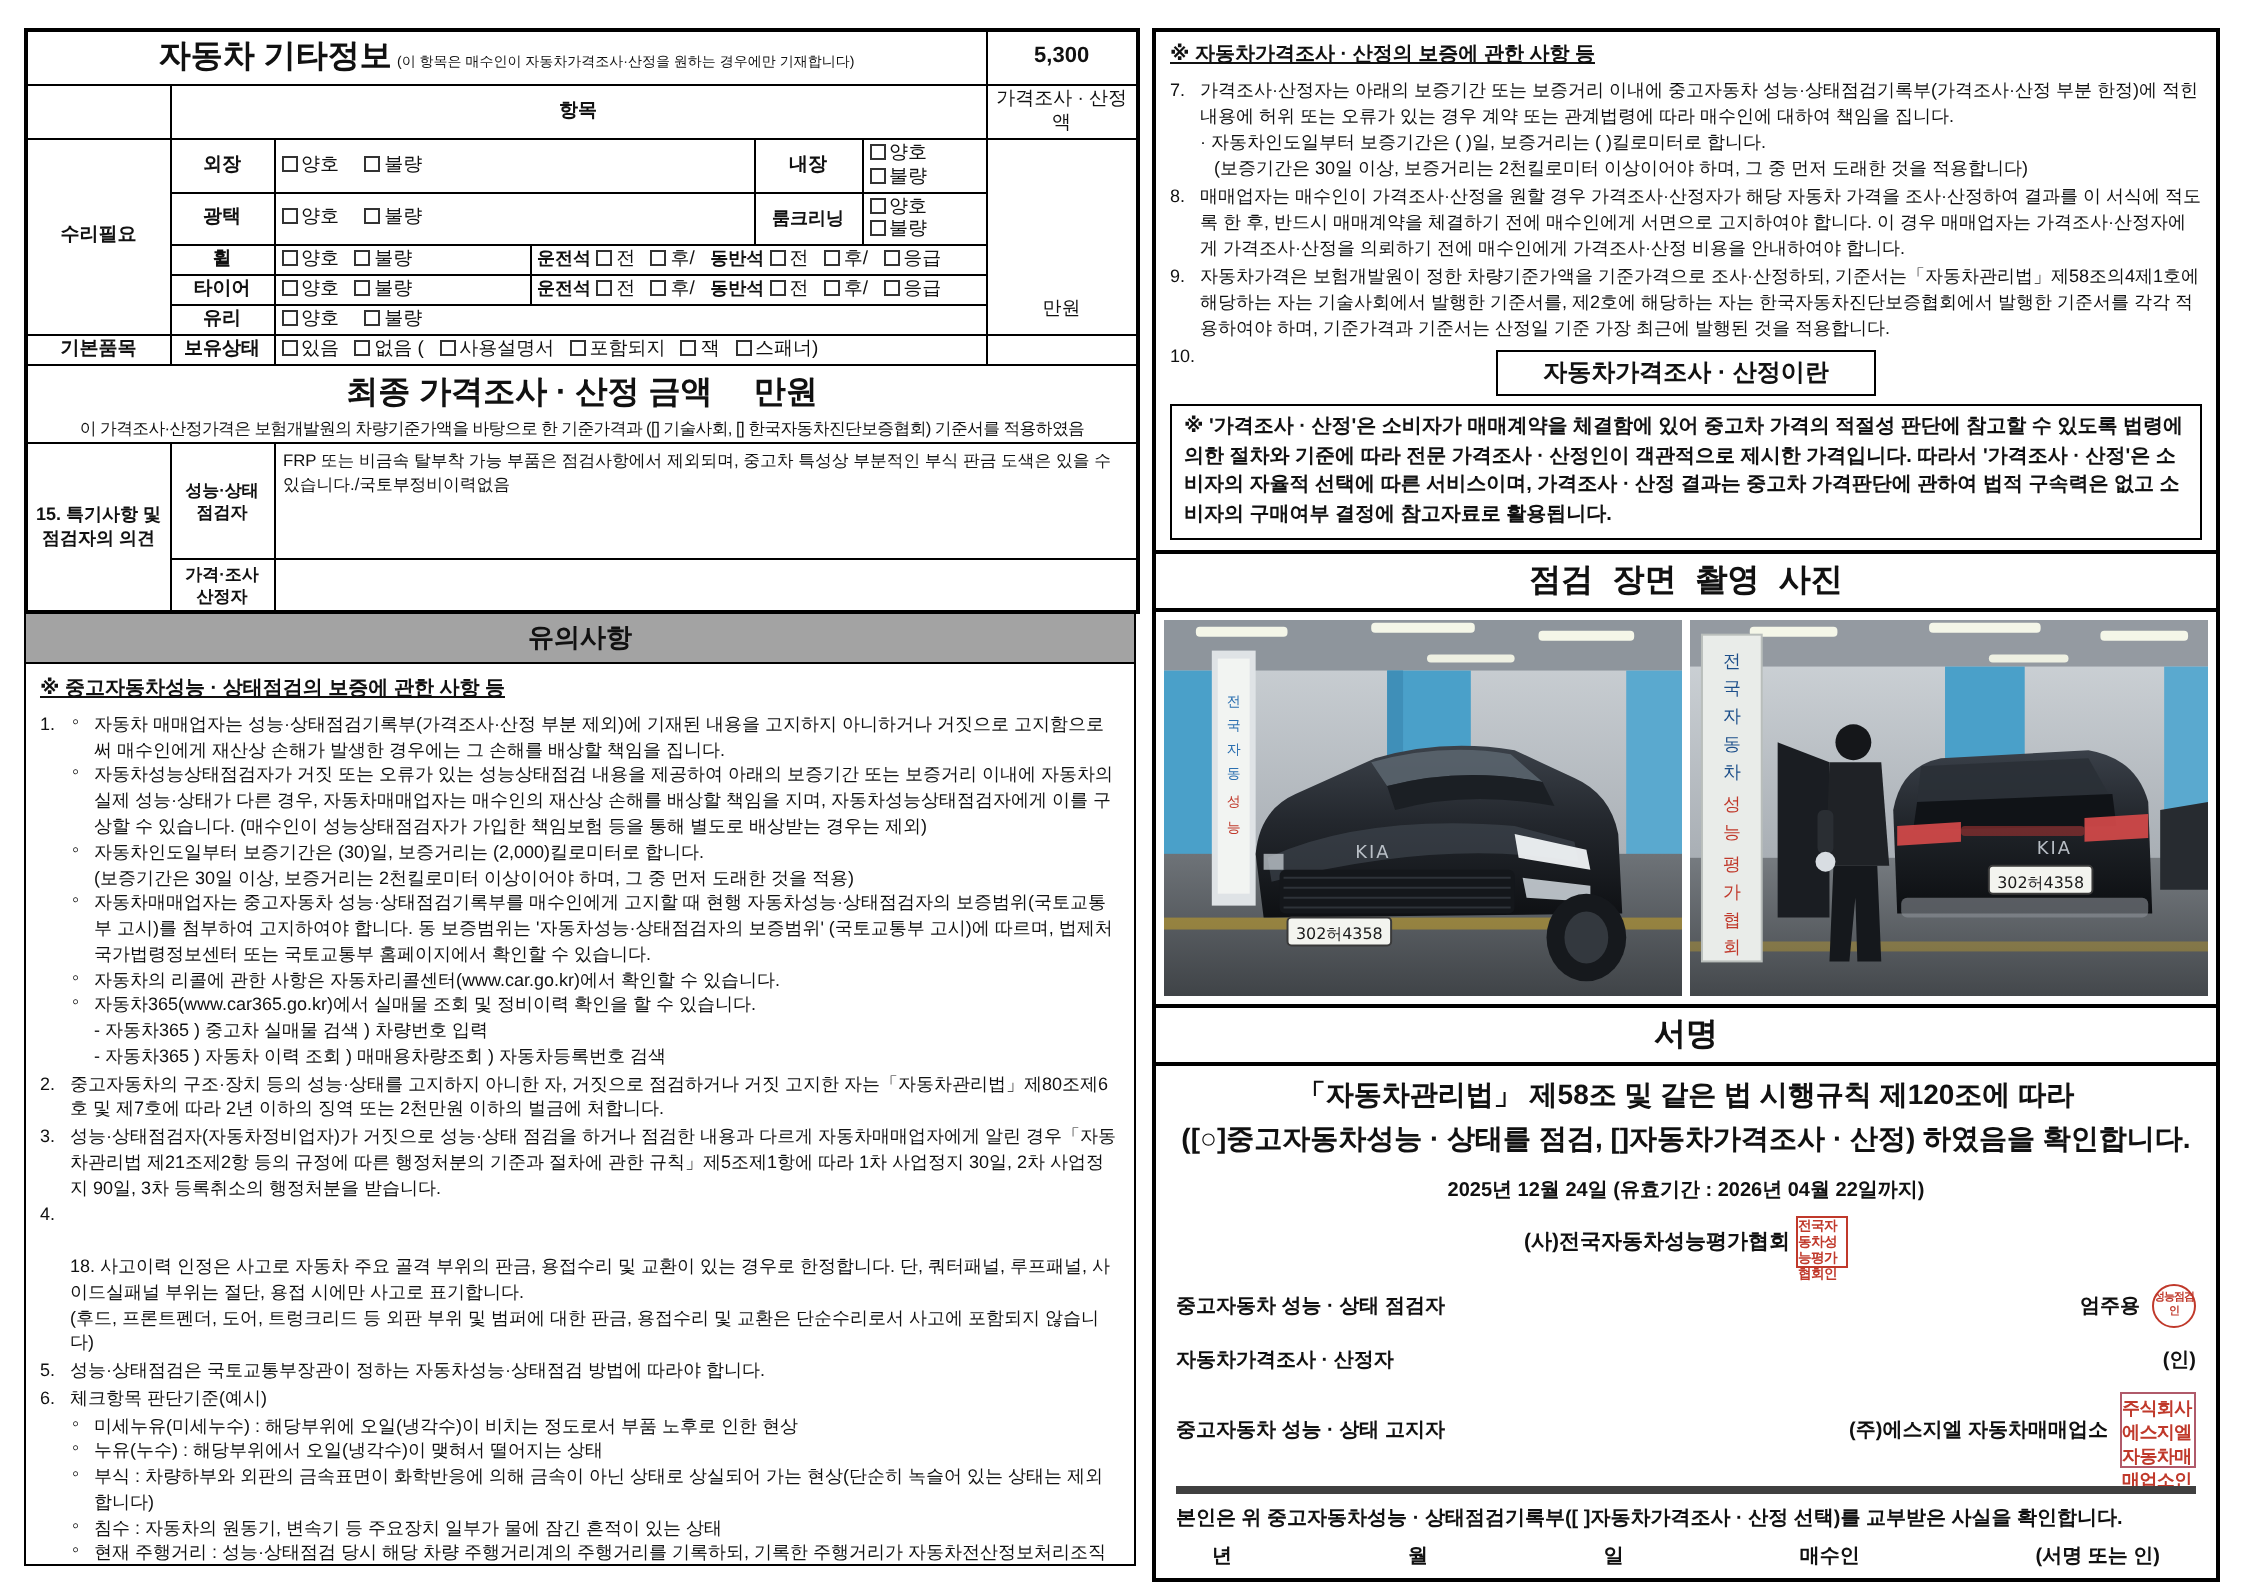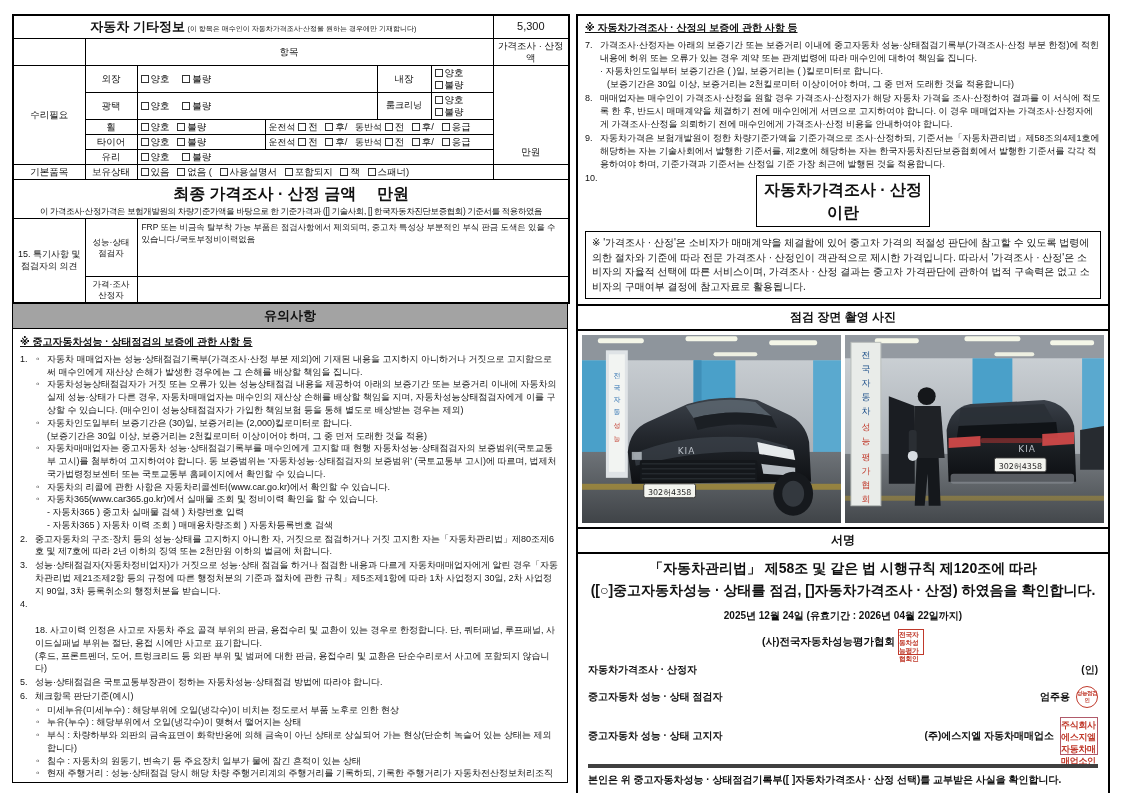--- a/index.html
+++ b/index.html
@@ -24,22 +24,22 @@
   table.grid { border-collapse: collapse; width: 100%; table-layout: fixed; }
   table.grid td, table.grid th {
     border: 1px solid #000;
     padding: 1px 3px;
     font-size: 9.5px;
     line-height: 1.25;
     vertical-align: middle;
   }
   .outer { border: 2px solid #000; }
   .ctr { text-align: center; }
-  .bold { font-weight: normal; }
-  .big { font-size: 13px; font-weight: bold; }
+  .bold { font-weight: bold; }
+  .big { font-size: 16px; font-weight: bold; }
   .huge { font-size: 16px; font-weight: bold; }
 
   
   .cb {
     display: inline-block;
     width: 8px; height: 8px;
     border: 1px solid #333;
     margin-right: 2px;
     vertical-align: -1px;
     background: #fff;
@@ -99,42 +99,43 @@
     font-size: 9px;
     line-height: 1.45;
   }
   .rblock .hdr {
     font-weight: bold; text-decoration: underline; font-size: 10px;
     margin-bottom: 3px;
   }
   .centerlabel {
     display: block;
     margin: 4px auto 0 auto;
-    width: 174px;
+    width: 190px;
     border: 1px solid #000;
     text-align: center;
     font-weight: bold;
-    font-size: 16px;
+    font-size: 12px;
     padding: 2px 0;
     background: #fff;
   }
   .greybox {
     border: 1px solid #000;
     padding: 4px 6px;
     font-size: 10px;
     line-height: 1.45;
     margin-top: 4px;
   }
   .bar {
     border: 1px solid #000;
     border-top: none;
     text-align: center;
     font-weight: bold;
-    font-size: 12px;
+    font-size: 16px;
     padding: 3px 0;
+    font-family: Liberation Mono, monospace;
   }
   .photos {
     border: 1px solid #000;
     border-top: none;
     display: flex;
     gap: 4px;
     padding: 4px;
     height: 198px;
   }
   .photo { flex: 1; position: relative; overflow: hidden; background: #39414a; }
@@ -565,31 +566,31 @@
         <span>([○]중고자동차성능 · 상태를 점검, [</span><span>]자동차가격조사 · 산정) 하였음을 확인합니다.</span>
       </div>
       <div class="date">2025년 12월 24일 (유효기간 : 2026년 04월 22일까지)</div>
 
       <div class="assoc">
         <span>(사)전국자동차성능평가협회</span>
         <span class="seal-sq mini">전국자동차성능평가협회인</span>
       </div>
 
       <div class="sigrow">
-        <span>자동차가격조사 · 산정자</span>
-        <span class="sigright">
-          <span>(인)</span>
-        </span>
-      </div>
-
-      <div class="sigrow">
         <span>중고자동차 성능 · 상태 점검자</span>
         <span class="sigright">
           <span>엄주용</span>
           <span class="seal-round">성능점검인</span>
+        </span>
+      </div>
+
+      <div class="sigrow">
+        <span>자동차가격조사 · 산정자</span>
+        <span class="sigright">
+          <span>(인)</span>
         </span>
       </div>
 
       <div class="sigrow">
         <span>중고자동차 성능 · 상태 고지자</span>
         <span class="sigright">
           <span>(주)에스지엘 자동차매매업소</span>
           <span class="seal-sq big2 mini">주식회사에스지엘자동차매매업소인</span>
         </span>
       </div>

